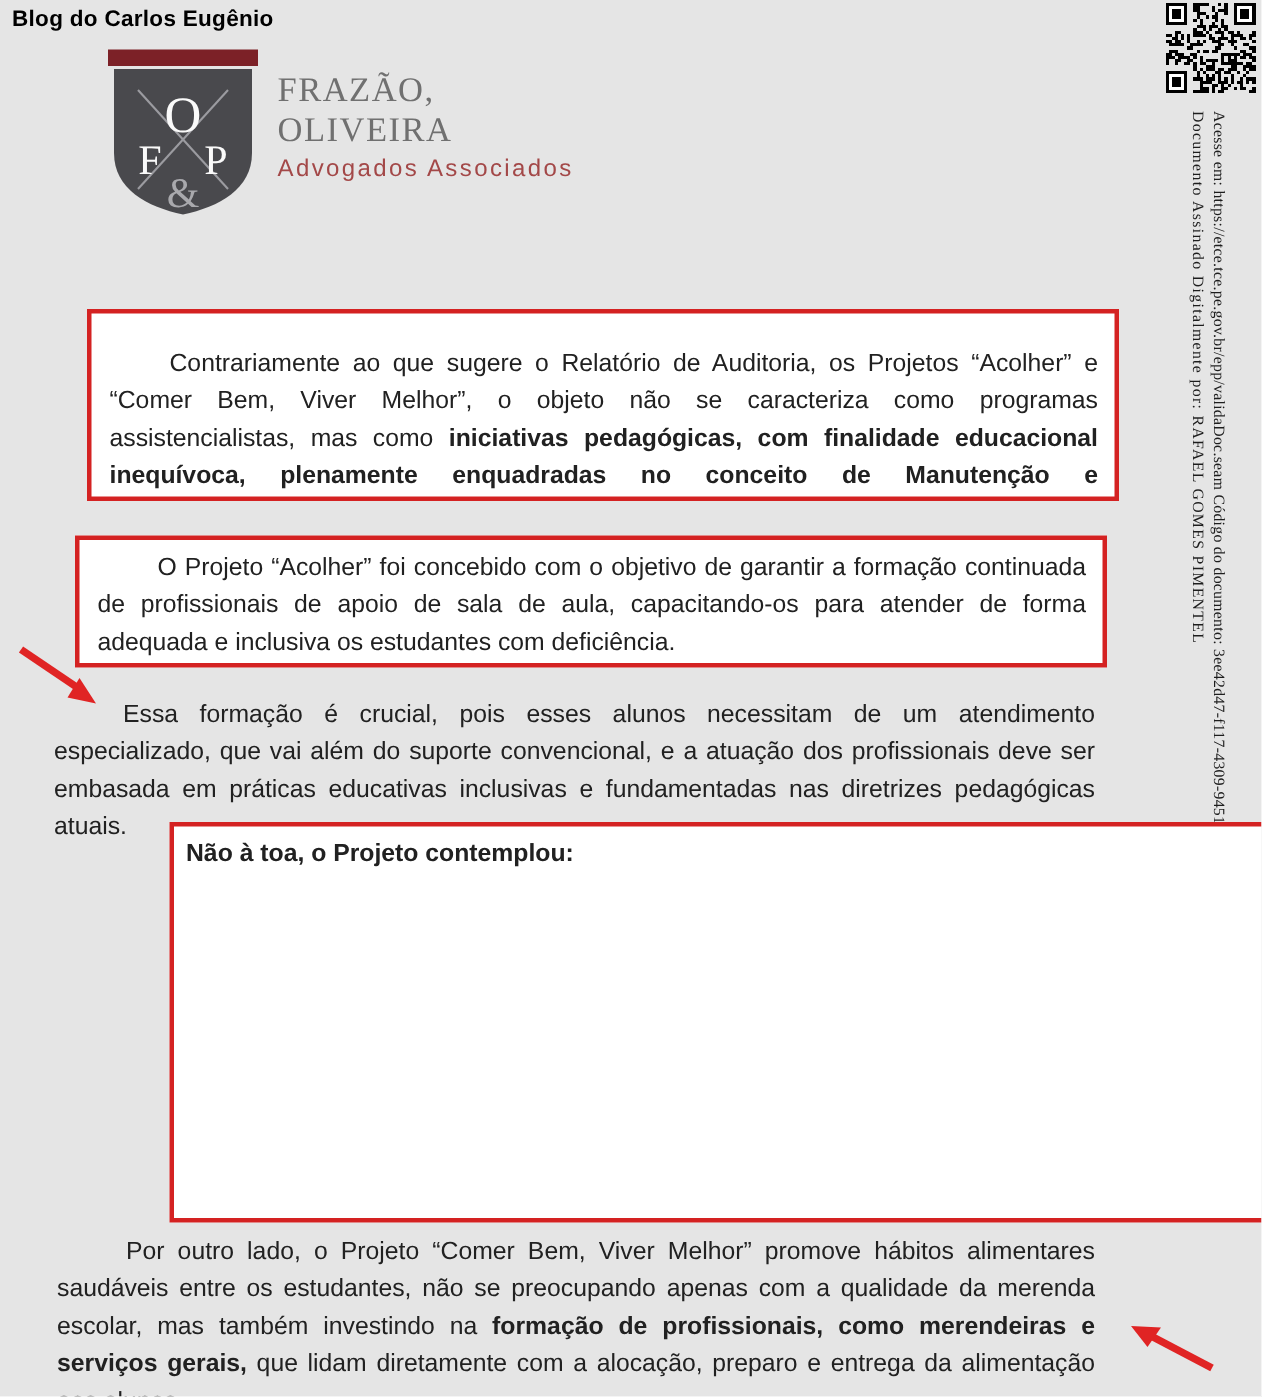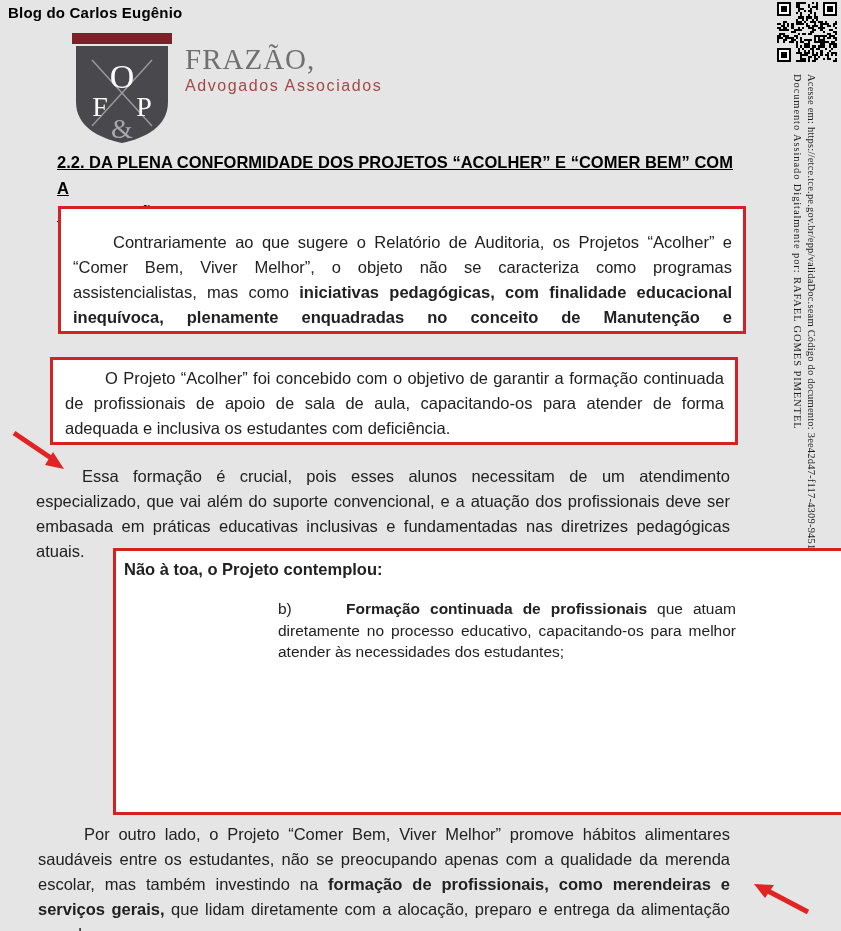--- a/index.html
+++ b/index.html
@@ -5,21 +5,21 @@
   html,body{margin:0;padding:0;background:#ffffff;}
   #page{
     position:relative;width:841px;height:931px;background:#e5e5e5;overflow:hidden;
     font-family:"Liberation Sans",sans-serif;color:#212121;
   }
   .abs{position:absolute;}
 
   
   #blog-title{left:8px;top:4px;font-size:15px;font-weight:bold;color:#000;letter-spacing:.2px;}
   #firm-block{left:185px;top:46px;}
-  .firm-line{font-family:"Liberation Serif",serif;font-size:29px;line-height:27px;color:#707070;letter-spacing:1px;}
+  .firm-line{font-family:"Liberation Serif",serif;font-size:23px;line-height:27px;color:#707070;letter-spacing:1px;}
   .firm-sub{margin-top:4px;font-family:"Liberation Sans",sans-serif;font-size:16px;color:#a34848;letter-spacing:1.6px;}
 
   
   .vtext{
     writing-mode:vertical-rl;font-family:"Liberation Serif",serif;
     font-size:10.5px;color:#1d1d1d;white-space:nowrap;
   }
   #sig-signer{left:792px;top:74px;letter-spacing:.9px;}
   #sig-access{left:806px;top:74px;letter-spacing:.2px;}
 
@@ -58,20 +58,21 @@
     <line x1="21" y1="30" x2="81" y2="96" stroke="#9b9ba0" stroke-width="1.4"></line>
     <line x1="81" y1="30" x2="21" y2="96" stroke="#9b9ba0" stroke-width="1.4"></line>
     <text x="51" y="58" text-anchor="middle" font-size="34" fill="#fafafa">O</text>
     <text x="29" y="86" text-anchor="middle" font-size="28" fill="#fafafa">F</text>
     <text x="73" y="86" text-anchor="middle" font-size="28" fill="#fafafa">P</text>
     <text x="51" y="108" text-anchor="middle" font-size="28" fill="#a9a9ad">&amp;</text>
   </svg>
 
   <div class="abs" id="firm-block">
     <div class="firm-line">FRAZÃO,</div>
+    <div class="firm-line">OLIVEIRA</div>
     <div class="firm-sub">Advogados Associados</div>
   </div>
 
   <svg class="abs" style="left:776px;top:2px;" width="62" height="60" viewBox="0 0 29 29" shape-rendering="crispEdges" fill="#000">
     <g>
       <rect x="0" y="0" width="7" height="7"></rect>
         <rect x="1" y="1" width="5" height="5" fill="#fff"></rect>
         <rect x="2" y="2" width="3" height="3"></rect>
     </g>
     <g>
@@ -371,44 +372,39 @@
         <rect x="17" y="28" width="1" height="1"></rect>
         <rect x="18" y="28" width="1" height="1"></rect>
         <rect x="27" y="28" width="1" height="1"></rect>
         <rect x="28" y="28" width="1" height="1"></rect>
       </g>
   </svg>
 
   <div class="abs vtext" id="sig-signer">Documento Assinado Digitalmente por: RAFAEL GOMES PIMENTEL</div>
   <div class="abs vtext" id="sig-access">Acesse em: https://etce.tce.pe.gov.br/epp/validaDoc.seam Código do documento: 3ee42d47-f117-4309-9451-b98a6e466fd3</div>
 
-  <div class="abs" id="heading">
-    <span>2.2. DA PLENA CONFORMIDADE DOS PROJETOS “ACOLHER” E “COMER BEM” COM A</span><br>
-    <span>LEGISLAÇÃO DO FUNDEB (ART. 70).</span>
-  </div>
 
   <div class="abs redbox" id="box1">
     <p class="boxpara"><span>Contrariamente ao que sugere o Relatório de Auditoria, os Projetos “Acolher” e “Comer Bem, Viver Melhor”, o objeto não se caracteriza como programas assistencialistas, mas como </span><b>iniciativas pedagógicas, com finalidade educacional inequívoca, plenamente enquadradas no conceito de Manutenção e Desenvolvimento do Ensino – MDE, conforme art. 70 da Lei nº 9.394/96.</b><span> Veja-se.</span></p>
   </div>
 
   <div class="abs redbox" id="box2">
     <p class="boxpara">O Projeto “Acolher” foi concebido com o objetivo de garantir a formação continuada de profissionais de apoio de sala de aula, capacitando-os para atender de forma adequada e inclusiva os estudantes com deficiência.</p>
   </div>
 
   <svg class="abs" style="left:6px;top:425px;" width="66" height="50" viewBox="0 0 66 50">
     <path d="M8,8 L45,33" stroke="#e02424" stroke-width="5" fill="none"></path>
     <polygon points="58,44 39,40 47,27" fill="#e02424"></polygon>
   </svg>
 
   <p class="abs para" id="para3">Essa formação é crucial, pois esses alunos necessitam de um atendimento especializado, que vai além do suporte convencional, e a atuação dos profissionais deve ser embasada em práticas educativas inclusivas e fundamentadas nas diretrizes pedagógicas atuais.</p>
 
   <div class="abs redbox" id="box3">
     <div id="box3-title">Não à toa, o Projeto contemplou:</div>
     <div id="box3-list">
-      <p class="list-item"><span class="item-label">b)</span><b>Formação continuada de profissionais</b><span> que atuam diretamente no processo educativo, capacitando-os para melhor atender às necessidades dos estudantes;</span></p>
     </div>
   </div>
 
   <p class="abs para" id="para4"><span>Por outro lado, o Projeto “Comer Bem, Viver Melhor” promove hábitos alimentares saudáveis entre os estudantes, não se preocupando apenas com a qualidade da merenda escolar, mas também investindo na </span><b>formação de profissionais, como merendeiras e serviços gerais,</b><span> que lidam diretamente com a alocação, preparo e entrega da alimentação aos alunos.</span></p>
 
   <svg class="abs" style="left:746px;top:876px;" width="72" height="48" viewBox="0 0 72 48">
     <path d="M62,36 L22,15" stroke="#e02424" stroke-width="5" fill="none"></path>
     <polygon points="8,8 28,9 19,22" fill="#e02424"></polygon>
   </svg>
 

